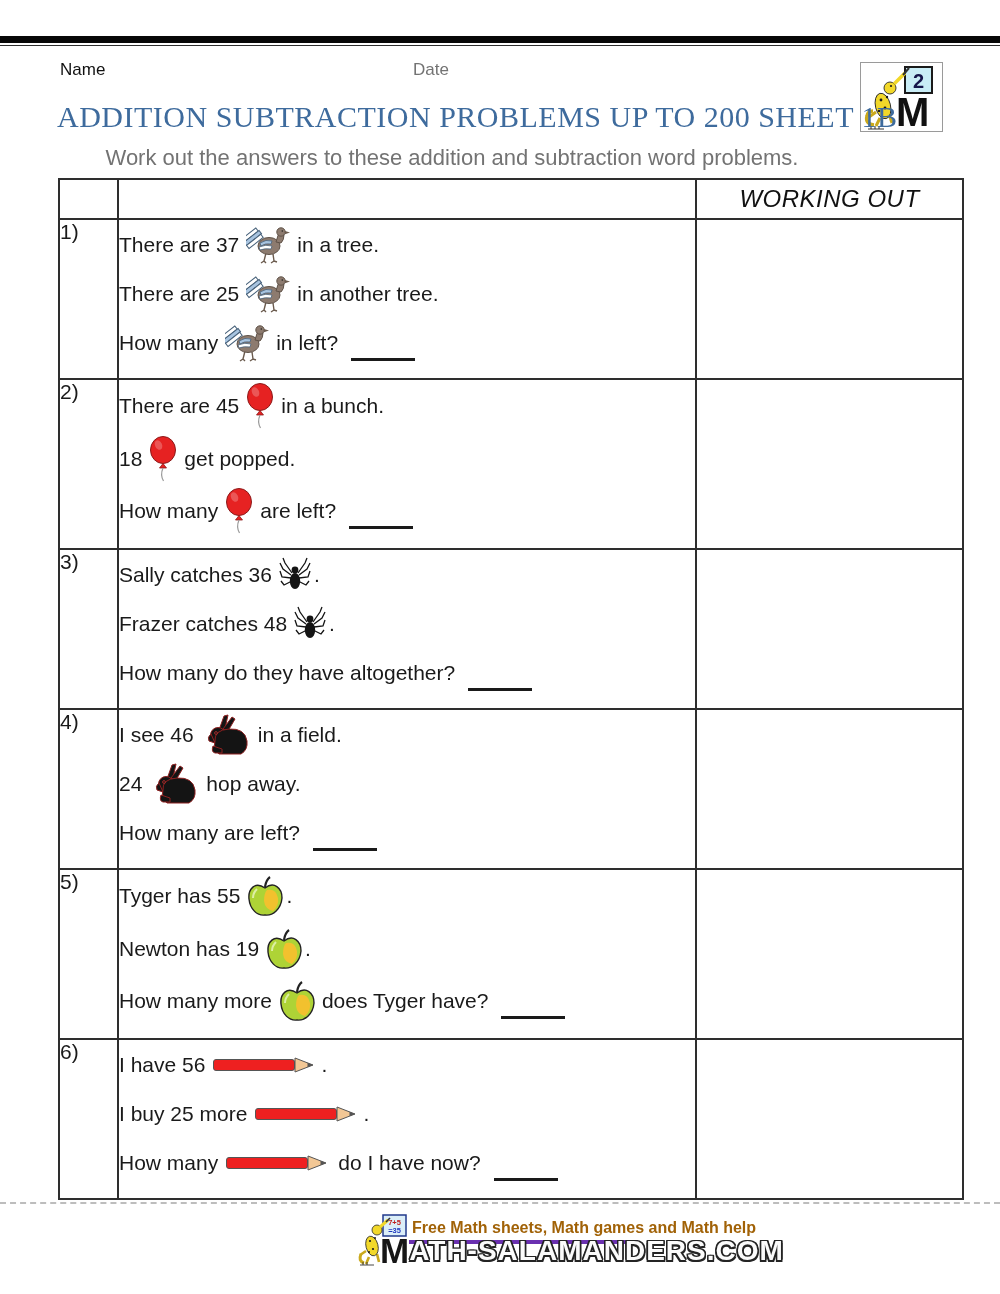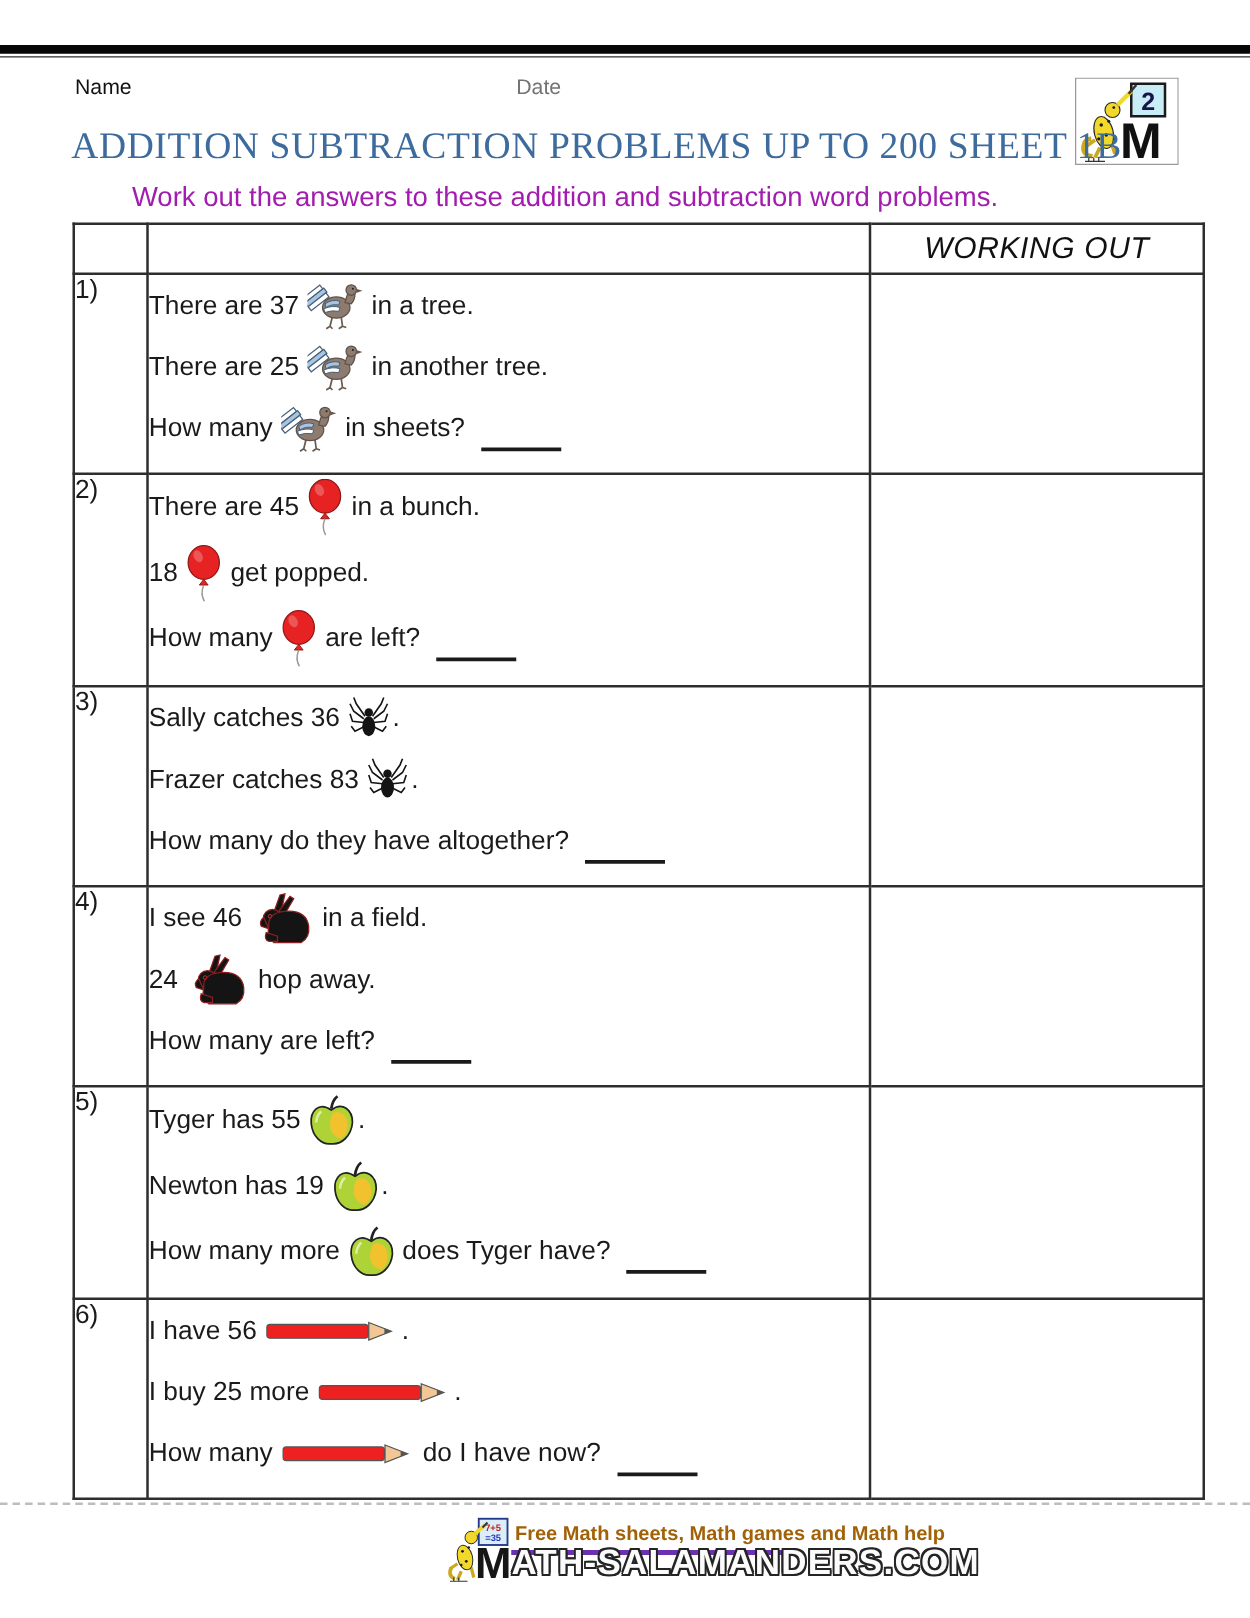--- a/index.html
+++ b/index.html
@@ -13,21 +13,21 @@
   .name-label{position:absolute;left:60px;top:60px;font-size:17px;color:#111;}
   .date-label{position:absolute;left:413px;top:60px;font-size:17px;color:#737373;}
 
   .logo-box{position:absolute;left:860px;top:62px;}
 
   .title{position:absolute;left:57px;top:100px;margin:0;white-space:nowrap;
          font-family:"Liberation Serif",serif;font-weight:normal;
          font-size:30px;letter-spacing:.5px;color:#3e6b9d;}
 
   .instructions{position:absolute;left:0;top:145px;width:904px;text-align:center;
-                font-size:22px;color:#a21caf;}
+                font-size:22px;color:#737373;}
 
   
   table.problems{position:absolute;left:58px;top:178px;width:904px;
                  border-collapse:collapse;table-layout:fixed;}
   table.problems th,table.problems td{border:2px solid #2e2e2e;padding:0;}
   thead tr{height:40px;font-style:italic;}
   th.work-col{font-weight:normal;font-size:24px;letter-spacing:.5px;text-align:center;color:#111;}
   tbody tr{height:160px;}
   tbody tr:nth-child(2),tbody tr:nth-child(5){height:170px;}
   td.num{vertical-align:top;padding:8px 0 0 12px;font-size:21px;}
@@ -160,21 +160,21 @@
 <path d="M20,27 l-2,8 m0,0 l-3,2 m3,-2 l2,2 M27,28 l1,7 m0,0 l-3,2 m3,-2 l3,1" stroke="#6b5b4e" stroke-width="1.4" fill="none"></path>
 <ellipse cx="23" cy="20" rx="11" ry="8.5" fill="#8d7b6f" stroke="#5f5248"></ellipse>
 <path d="M30,16 q2,-8 4,-10 l4,3 q0,5 -3,8 z" fill="#8d7b6f" stroke="#5f5248"></path>
 <circle cx="35" cy="6" r="4.2" fill="#8d7b6f" stroke="#5f5248"></circle>
 <path d="M39,5 l5,1.5 -5,1.8 z" fill="#6b5b4e"></path>
 <circle cx="36.3" cy="5" r="0.8" fill="#222"></circle>
 <path d="M14,17 q6,-4 12,-2 l-1,3 q-6,-1 -10,2 z" fill="#a8c4e0" stroke="#47617a" stroke-width="0.8"></path>
 <path d="M13,21 q7,-3 13,-1 l-1,3 q-6,-1 -11,1 z" fill="#ffffff" stroke="#47617a" stroke-width="0.8"></path>
                 </svg>
               </span>
-              <span class="seg">in sheets?</span>
+              <span class="seg">in left?</span>
               <span class="blank"></span>
             </div>
           </td>
           <td class="work"></td>
         </tr>
         <tr>
           <td class="num">2)</td>
           <td class="prob">
             <div class="line">
               <span class="seg">There are 45</span>
@@ -233,21 +233,21 @@
 <path d="M20,21 L29,20 L31,14"></path>
                     <path d="M19,24 L27,28 L30,24"></path>
                   </g>
 <circle cx="16" cy="13" r="3.4" fill="#141414"></circle>
 <ellipse cx="16" cy="24" rx="5.2" ry="8" fill="#141414"></ellipse>
                 </svg>
               </span>
               <span class="seg period">.</span>
             </div>
             <div class="line">
-              <span class="seg">Frazer catches 83</span>
+              <span class="seg">Frazer catches 48</span>
               <span class="icon icon-spider">
                 <svg viewBox="0 0 32 36" width="32" height="36">
 <g stroke="#141414" stroke-width="1.3" fill="none">
 <path d="M13,16 L6,6 L4,1"></path>
                     <path d="M12,18 L4,12 L1,6"></path>
 <path d="M12,21 L3,20 L1,14"></path>
                     <path d="M13,24 L5,28 L2,24"></path>
 <path d="M19,16 L26,6 L28,1"></path>
                     <path d="M20,18 L28,12 L31,6"></path>
 <path d="M20,21 L29,20 L31,14"></path>

